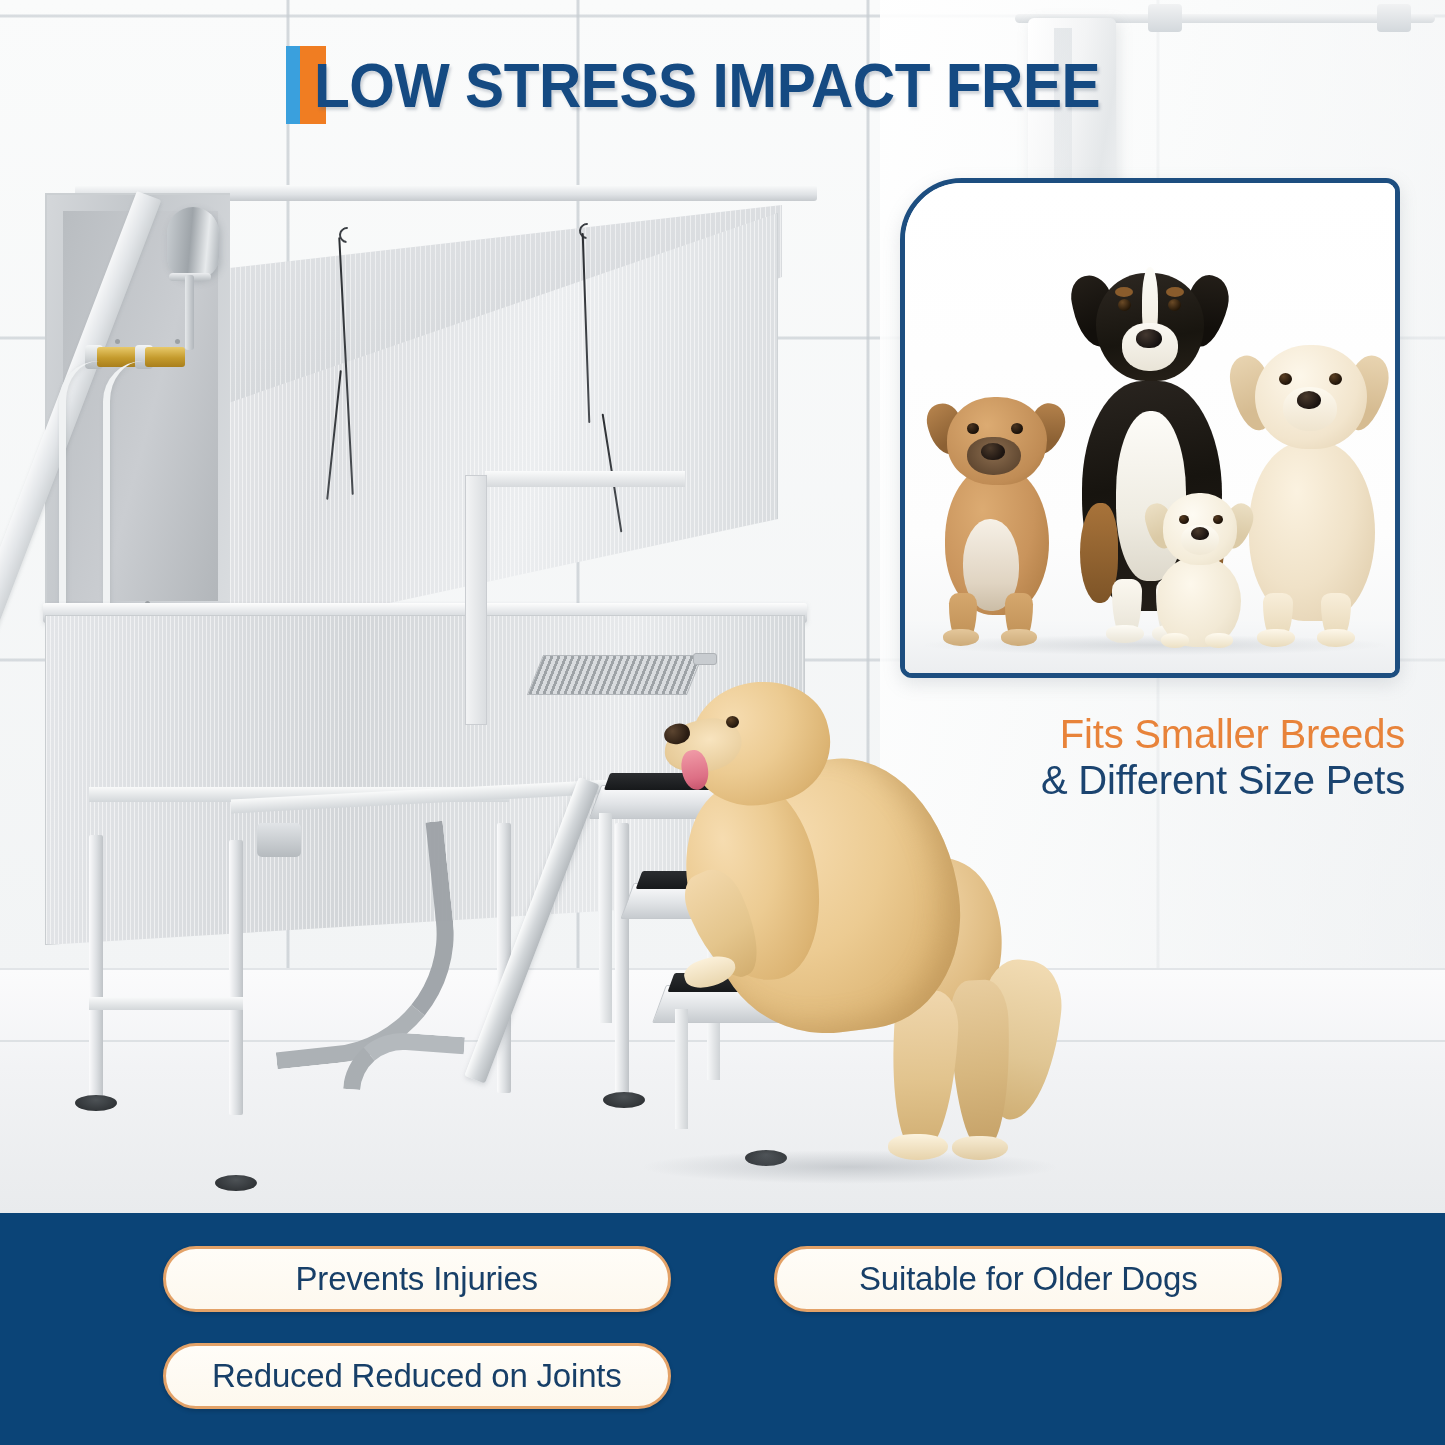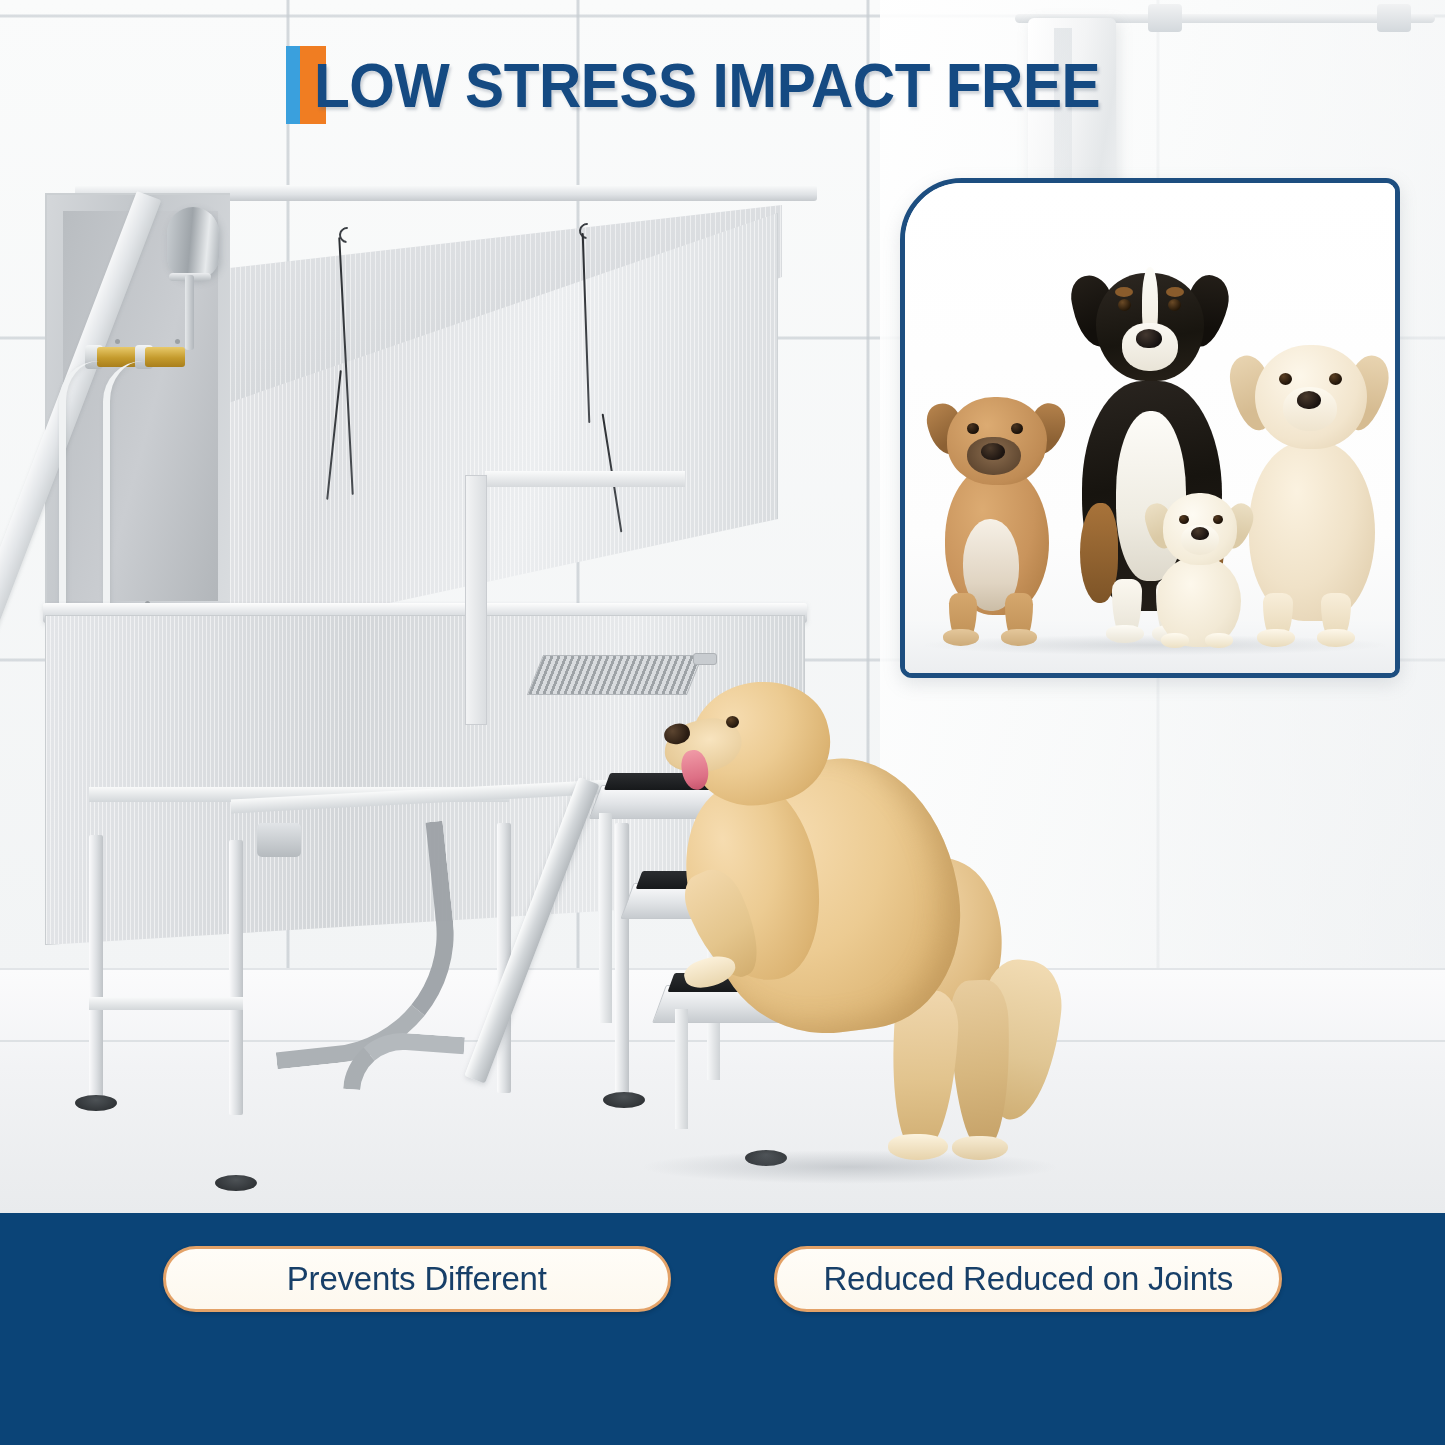--- a/index.html
+++ b/index.html
@@ -771,19 +771,24 @@
         <div class="p pup-paw r"></div>
         <div class="p pup-head"></div>
         <div class="p pup-muzzle"></div>
         <div class="p pup-nose"></div>
         <div class="p pup-eye l"></div>
         <div class="p pup-eye r"></div>
       </div>
     </div>
   </div>
 
+  <div class="callout">
+    <div class="callout-l1">Fits Smaller Breeds</div>
+    <div class="callout-l2">&amp; Different Size Pets</div>
+  </div>
 
   <div class="banner">
-    <div class="pill">Prevents Different</div>
+    <div class="pill">Prevents Injuries</div>
+    <div class="pill">Suitable for Older Dogs</div>
     <div class="pill">Reduced Reduced on Joints</div>
   </div>
 
 </div>
 
 </body></html>

